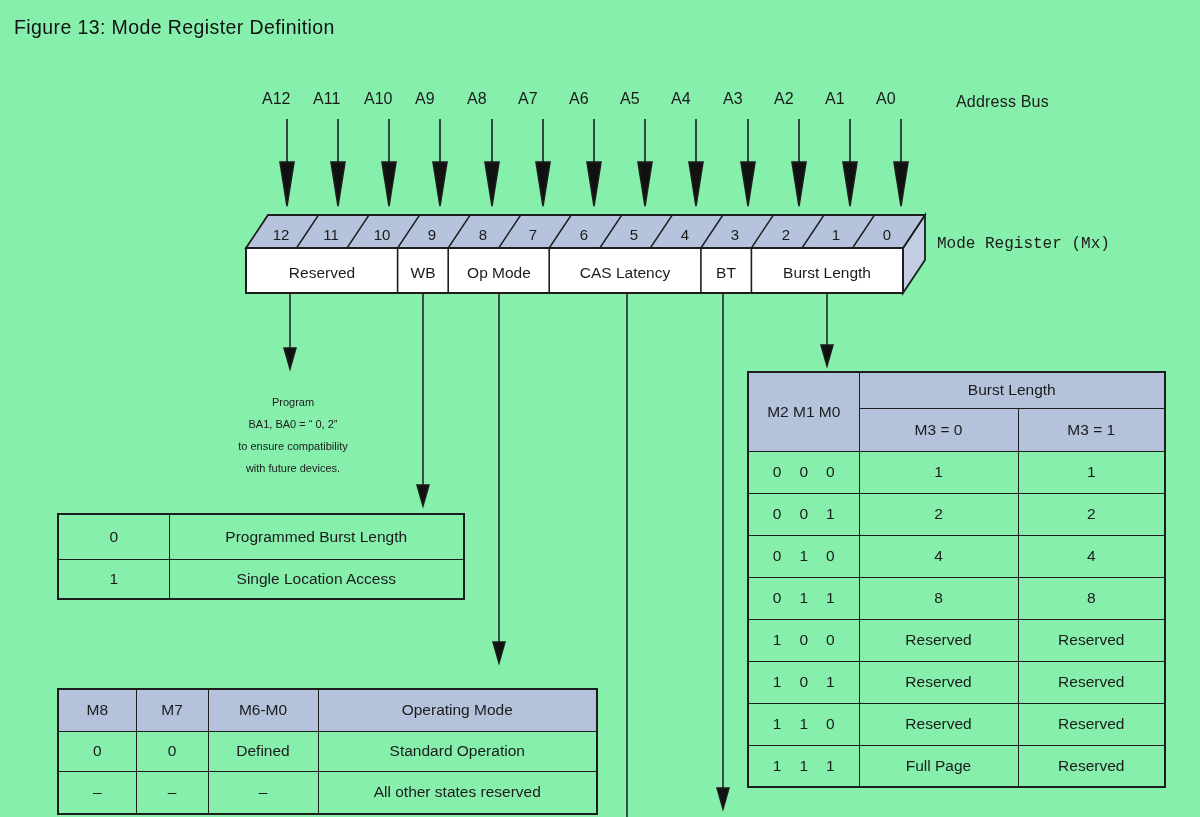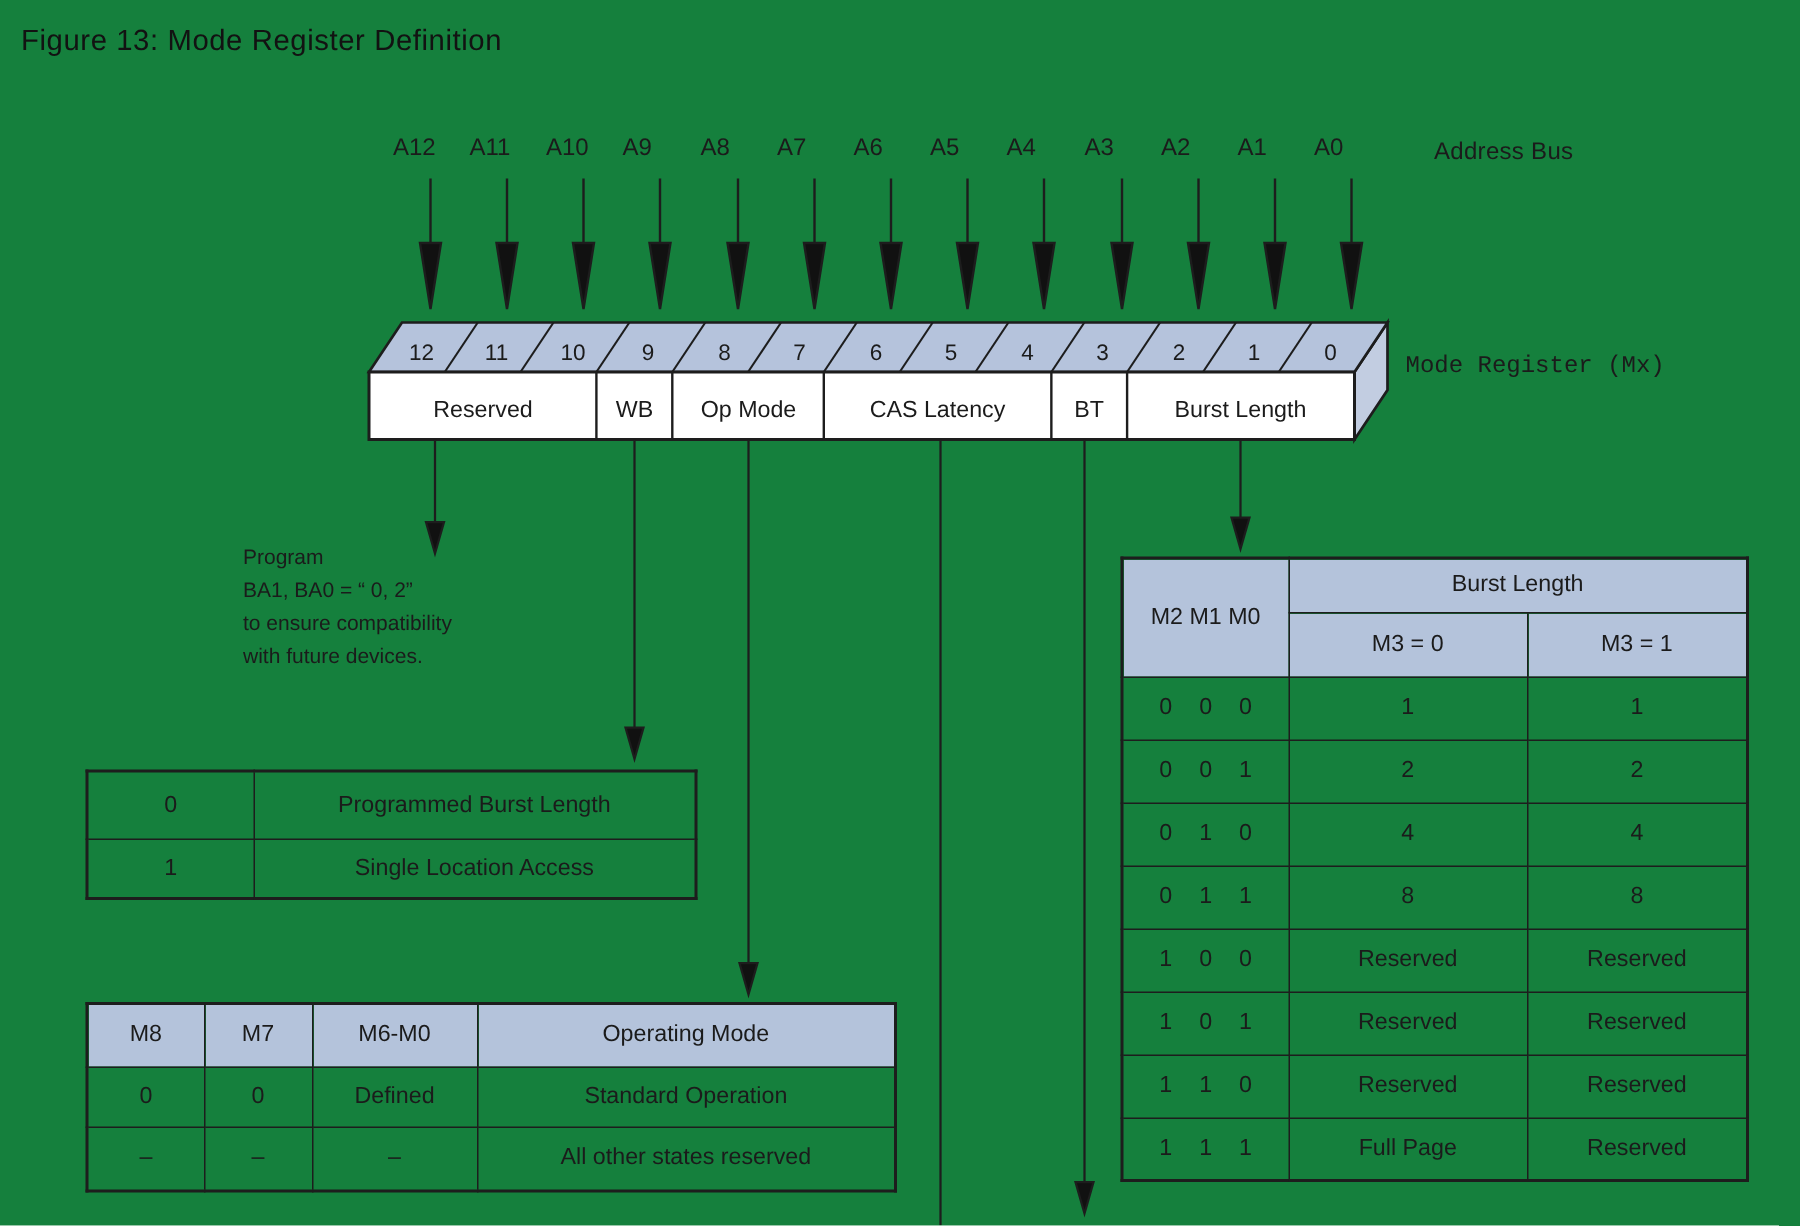--- a/index.html
+++ b/index.html
@@ -1,25 +1,25 @@
 <!DOCTYPE html>
 <html><head>
 <meta charset="utf-8">
 <style>
   html,body { margin:0; padding:0; background:#ffffff; }
   .stage {
-    position:relative; width:1200px; height:817px; background:#15803d;
+    position:relative; width:1200px; height:817px; background:#86efac;
     font-family:"Liberation Sans", sans-serif; color:#1b1b1b; overflow:hidden;
   }
   .abs { position:absolute; }
   .title { left:14px; top:16px; font-size:19.5px; letter-spacing:0.4px; color:#121212; }
   .pin { top:90px; width:52px; text-align:left; font-size:16px; }
   .addrbus { left:956px; top:93px; font-size:16px; letter-spacing:0.2px; }
   .modereg { left:937px; top:235px; font-size:16px;font-family:Liberation Mono, monospace; }
-  .prognote { left:162px; top:360px; width:262px; font-size:14px; line-height:22px; }
+  .prognote { left:162px; top:391px; width:262px; text-align:center; font-size:11px; line-height:22px; }
   svg.layer { position:absolute; left:0; top:0; }
   svg text { font-family:"Liberation Sans", sans-serif; fill:#1b1b1b; }
 
   table.tbl { position:absolute; border-collapse:collapse; table-layout:fixed;
               font-size:15.5px; color:#1b1b1b; border:2px solid #1d1d1d; }
   table.tbl td { border:1.5px solid #1d1d1d; text-align:center; vertical-align:middle;
                  padding:0; overflow:hidden; }
   td.hdr { background:#b4c3db; }
   td.la  { text-align:left; padding-left:14px; }
   td.bitshead { vertical-align:bottom; padding-bottom:9px; }
@@ -164,21 +164,21 @@
       <td>0</td>
       <td>Programmed Burst Length</td>
     </tr>
     <tr style="height:40px">
       <td>1</td>
       <td>Single Location Access</td>
     </tr>
   </tbody>
     </table>
 
-  <table class="tbl" style="left:57px; top:668px; width:539px">
+  <table class="tbl" style="left:57px; top:688px; width:539px">
     <colgroup>
         <col style="width:78px">
         <col style="width:72px">
         <col style="width:110px">
         <col style="width:279px">
       </colgroup>
     <tbody>
         <tr style="height:42px">
       <td class="hdr">M8</td>
       <td class="hdr">M7</td>

